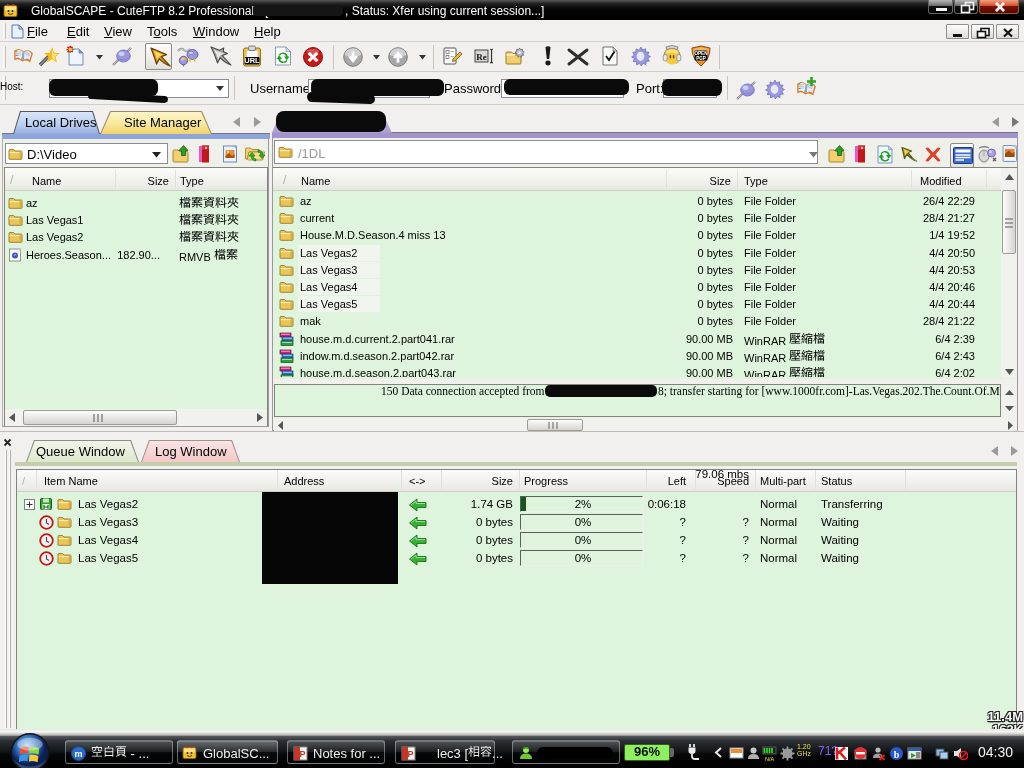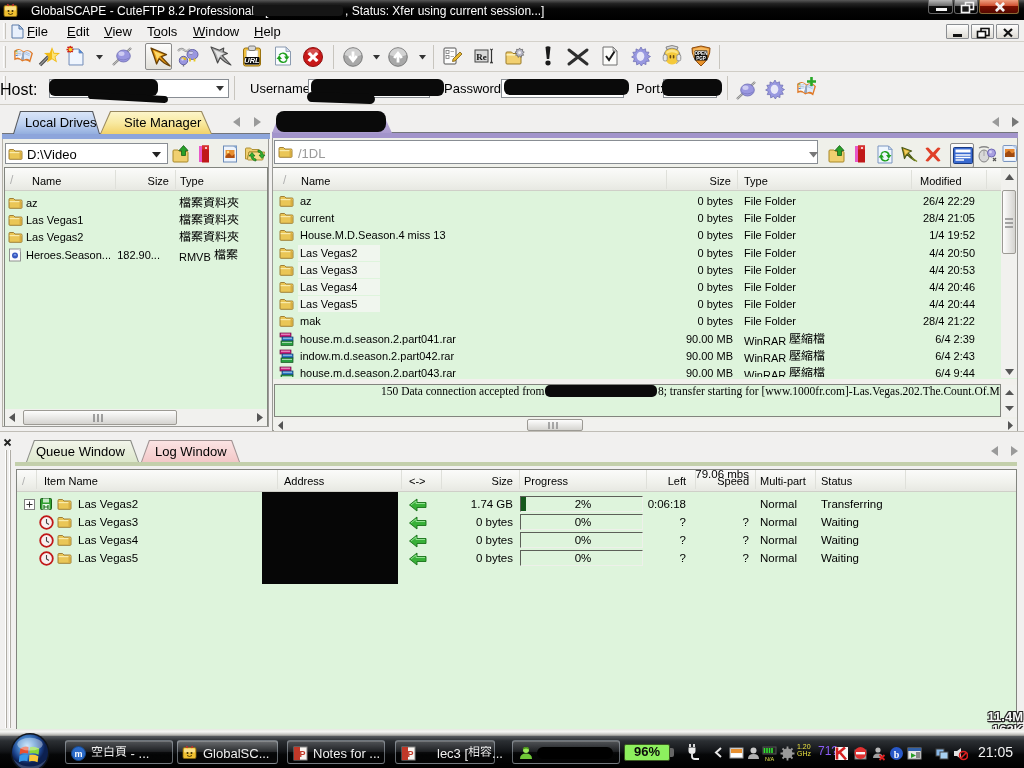--- a/index.html
+++ b/index.html
@@ -121,21 +121,21 @@
 <path d="M13 13.5 L13 16.5 M17.5 13.5 L17.5 16.5" stroke="#e8c820" stroke-width="1.8"></path>
 <circle cx="6.5" cy="15.5" r="4.2" fill="#9a97e0" stroke="#5a58a0" stroke-width="0.9"></circle>
 <path d="M4.5 14 Q6.5 12.5 9 14.5" stroke="#e8c020" stroke-width="2"></path>
       <circle cx="5.5" cy="14.5" r="1.2" fill="#cfcdf2"></circle>
 <path d="M6.5 19.7 L6.5 21.5" stroke="#777" stroke-width="1.4"></path>
     </svg></div>
 <div class="a" style="left:209px;top:45px;"><svg width="24" height="23" viewBox="0 0 24 23">
       <path d="M2 2 L10.5 5.2 L14.8 3 L14.2 6.6 L18.5 8.4 L13.3 10.6 L22 20 Q15 17 11.2 12.6 L8.6 18 Q6.3 10.5 2 2 Z" fill="#aaa" stroke="#4a4a4a" stroke-width="1.1" stroke-linejoin="round"></path>
 <path d="M4.8 4.8 L15.2 8.8 L11.5 10.3 Q9.6 13.4 9.3 14.2 Q7.8 9.2 4.8 4.8 Z" fill="#e6e6e6"></path>
     </svg></div>
-<div class="a" style="left:241px;top:45px;font-style:italic;"><svg width="22" height="22" viewBox="0 0 22 22">
+<div class="a" style="left:241px;top:45px;"><svg width="22" height="22" viewBox="0 0 22 22">
       <rect x="2.5" y="3" width="17" height="18" rx="2" fill="#f0c040" stroke="#9a7210" stroke-width="1"></rect>
 <rect x="5.5" y="5.5" width="11.5" height="14" fill="#fff" stroke="#c0c0c0" stroke-width="0.6"></rect>
 <rect x="7.5" y="1" width="7" height="4.5" rx="1.5" fill="#d8d8d8" stroke="#707070" stroke-width="0.9"></rect>
 <rect x="3.5" y="12" width="15" height="7.5" rx="1" fill="#0a0a0a"></rect>
 <text x="11" y="18.2" font-size="7.5" font-family="Liberation Sans" fill="#fff" text-anchor="middle" font-weight="bold">URL</text>
     </svg></div>
 <div class="a" style="left:273px;top:45px;"><svg width="20" height="22" viewBox="0 0 20 22">
       <path d="M2.5 2 L13 2 L17.5 6.5 L17.5 20 L2.5 20 Z" fill="#fafcff" stroke="#8a9ab0" stroke-width="1"></path>
 <path d="M13 2 L13 6.5 L17.5 6.5 Z" fill="#d0dcec" stroke="#8a9ab0" stroke-width="0.8"></path>
 <path d="M5.5 10 A5 5 0 0 1 14.8 11.5 L16.5 11.5 L13.7 15.2 L11 11.5 L12.9 11.5 A3.2 3.2 0 0 0 7 10.4 Z" fill="#1fa01f"></path>
@@ -217,21 +217,21 @@
     <path d="M1 1 L8 1 L4.5 5.5 Z" fill="#333"></path>
   </svg>
 <svg class="a" style="left:418px;top:54px" width="9" height="6">
     <path d="M1 1 L8 1 L4.5 5.5 Z" fill="#333"></path>
   </svg>
 <div class="vline" style="left:333px;top:45px;height:24px;background:#c8c5be"></div>
 <div class="vline" style="left:433px;top:45px;height:24px;background:#c8c5be"></div>
 <div class="vline" style="left:719px;top:45px;height:24px;background:#c8c5be"></div>
 <div class="a" style="left:0;top:72px;width:1024px;height:33px;background:#f1f0ef;border-bottom:1px solid #d0cdc6"></div>
 <div class="grip" style="left:3px;top:76px;height:24px"></div>
-<div class="tx" style="left:0;top:81px;font-size:16px">Host:</div>
+<div class="tx" style="left:0;top:81px;font-size:10px">Host:</div>
 <div class="fld" style="left:49px;top:79px;width:180px;height:19px;"></div>
 <svg class="a" style="left:215px;top:85px" width="10" height="7">
     <path d="M1 1 L9 1 L5 6 Z" fill="#333"></path>
   </svg>
 <div class="vline" style="left:234px;top:76px;height:24px;background:#c8c5be"></div>
 <div class="tx" style="left:250px;top:81px;font-size:13px">Username:</div>
 <div class="fld" style="left:308px;top:79px;width:122px;height:19px;"></div>
 <div class="tx" style="left:444px;top:81px;font-size:13px">Password:</div>
 <div class="fld" style="left:501px;top:79px;width:123px;height:19px;"></div>
 <div class="tx" style="left:636px;top:81px;font-size:13px">Port:</div>
@@ -473,21 +473,21 @@
 <div class="tx f11" style="left:470px;top:4px">File Folder</div>
 <div class="tx r f11" style="left:586px;top:4px;width:115px">26/4 22:29</div>
 <div class="a" style="left:5px;top:20px"><svg width="15" height="13" viewBox="0 0 15 13">
         <path d="M1 3.5 Q1 2.5 2 2.5 L5.5 2.5 L7 4 L13.2 4 Q14 4 14 5 L14 11.5 Q14 12.3 13.2 12.3 L1.8 12.3 Q1 12.3 1 11.5 Z" fill="#eac656" stroke="#97752a" stroke-width="0.9"></path>
 <path d="M1.6 5 L13.4 5 L13.4 6.2 L1.6 6.2 Z" fill="#f9edb0" opacity="0.95"></path>
 <path d="M11.5 4 L13.3 4 L13.3 12 L11.5 12 Z" fill="#d8ae42"></path>
       </svg></div>
 <div class="tx f11" style="left:26px;top:21px">current</div>
 <div class="tx r f11" style="left:379px;top:21px;width:80px">0 bytes</div>
 <div class="tx f11" style="left:470px;top:21px">File Folder</div>
-<div class="tx r f11" style="left:586px;top:21px;width:115px">28/4 21:05</div>
+<div class="tx r f11" style="left:586px;top:21px;width:115px">28/4 21:27</div>
 <div class="a" style="left:5px;top:37px"><svg width="15" height="13" viewBox="0 0 15 13">
         <path d="M1 3.5 Q1 2.5 2 2.5 L5.5 2.5 L7 4 L13.2 4 Q14 4 14 5 L14 11.5 Q14 12.3 13.2 12.3 L1.8 12.3 Q1 12.3 1 11.5 Z" fill="#eac656" stroke="#97752a" stroke-width="0.9"></path>
 <path d="M1.6 5 L13.4 5 L13.4 6.2 L1.6 6.2 Z" fill="#f9edb0" opacity="0.95"></path>
 <path d="M11.5 4 L13.3 4 L13.3 12 L11.5 12 Z" fill="#d8ae42"></path>
       </svg></div>
 <div class="tx f11" style="left:26px;top:38px">House.M.D.Season.4 miss 13</div>
 <div class="tx r f11" style="left:379px;top:38px;width:80px">0 bytes</div>
 <div class="tx f11" style="left:470px;top:38px">File Folder</div>
 <div class="tx r f11" style="left:586px;top:38px;width:115px">1/4 19:52</div>
 <div class="a" style="left:5px;top:55px"><svg width="15" height="13" viewBox="0 0 15 13">
@@ -538,21 +538,21 @@
 <div class="tx f11" style="left:26px;top:124px">mak</div>
 <div class="tx r f11" style="left:379px;top:124px;width:80px">0 bytes</div>
 <div class="tx f11" style="left:470px;top:124px">File Folder</div>
 <div class="tx r f11" style="left:586px;top:124px;width:115px">28/4 21:22</div>
 <div class="a" style="left:5px;top:141px"><svg width="16" height="15" viewBox="0 0 16 15">
         <rect x="1" y="1" width="11" height="4" fill="#cc2080" stroke="#6a1040" stroke-width="0.7"></rect>
 <rect x="3" y="5" width="11" height="4" fill="#2878c8" stroke="#143c68" stroke-width="0.7"></rect>
 <rect x="2" y="9" width="12" height="4.5" fill="#28a040" stroke="#145020" stroke-width="0.7"></rect>
 <path d="M2 2.2 L11 2.2 M4 6.2 L13 6.2 M3 10.4 L13 10.4" stroke="#fff" stroke-width="0.8" opacity="0.8"></path>
       </svg></div>
-<div class="tx f11" style="left:26px;top:142px">house.m.d.season.2.part041.rar</div>
+<div class="tx f11" style="left:26px;top:142px">house.m.d.current.2.part041.rar</div>
 <div class="tx r f11" style="left:379px;top:142px;width:80px">90.00 MB</div>
 <div class="tx f11" style="left:470px;top:142px">WinRAR <svg class="cjk" width="36" height="14" fill="#000">
         <path transform="matrix(0.012 0 0 -0.012 0 9.8)" d="M284 594H472V558H284ZM284 664H472V630H284ZM229 702V520H530V702ZM789 676C821 646 858 603 875 574L921 604C904 632 866 674 834 703ZM285 390C338 379 407 361 445 348L461 386C423 397 354 413 301 423ZM105 795V443C105 302 99 111 30 -23C47 -30 77 -47 90 -59C162 82 173 294 173 443V738H936V795ZM211 484V370C211 326 209 274 177 232C191 225 217 207 228 196C250 224 260 258 265 293L279 261L484 311V261C484 251 481 248 470 247C460 247 423 246 381 248C389 236 396 218 400 205C457 205 494 205 517 212C533 219 540 226 542 242C557 231 573 214 582 203C680 266 725 343 746 420C778 323 830 243 908 200C917 217 937 241 952 254C862 296 807 388 779 501H929V562H761V710H703V564V562H565V501H700C691 416 657 324 544 250V261V484ZM523 197V144H234V86H523V5H165V-52H944V5H596V86H879V144H596V197ZM484 440V354C404 335 325 318 267 306C269 328 270 349 270 369V440Z"></path>
         <path transform="matrix(0.012 0 0 -0.012 12 9.8)" d="M182 189C194 121 205 33 207 -26L262 -12C259 46 248 133 236 201ZM78 197C69 116 55 26 32 -35C47 -40 74 -50 87 -57C107 6 125 100 136 186ZM290 210C311 148 336 67 346 14L398 33C387 85 362 164 339 226ZM503 612C481 510 438 383 376 293C366 339 341 410 315 465L264 447C277 416 291 379 302 345L144 322C223 418 300 538 363 656L306 692C284 644 258 596 232 552L128 543C182 619 235 717 277 812L215 839C176 730 109 615 87 586C67 555 51 535 35 531C42 513 53 480 56 466C69 472 90 477 194 490C159 434 127 391 112 373C83 336 61 310 41 305C49 287 59 254 62 240C80 250 110 257 317 291L323 264L370 283L358 267C371 255 389 231 398 217C416 239 432 263 448 289V-79H511V417C536 477 555 539 570 596ZM590 404V-79H655V-32H861V-74H928V404H766L794 505H947V567H569V505H718C713 472 705 435 698 404ZM601 818C616 796 630 768 641 743H388V578H457V680H873V592H943V743H717C705 774 683 814 660 845ZM655 160H861V29H655ZM655 221V342H861V221Z"></path>
         <path transform="matrix(0.012 0 0 -0.012 24 9.8)" d="M528 494H792V401H528ZM462 548V346H862V548ZM186 840V623H52V553H179C151 417 91 259 31 175C43 158 61 129 69 110C113 174 154 277 186 384V-79H254V391C283 341 317 279 330 247L371 302C354 329 280 442 254 476V553H356V623H254V840ZM620 98V17H464V98ZM686 98H847V17H686ZM620 153H464V233H620ZM686 153V233H847V153ZM395 291V-80H464V-41H847V-78H920V291ZM829 830C813 791 785 734 762 697L814 678H689V840H617V678H481L542 700C531 735 503 788 476 826L415 805C441 767 465 714 475 678H369V515H437V617H877V515H947V678H820C844 711 872 761 898 806Z"></path>
       </svg></div>
 <div class="tx r f11" style="left:586px;top:142px;width:115px">6/4 2:39</div>
 <div class="a" style="left:5px;top:158px"><svg width="16" height="15" viewBox="0 0 16 15">
         <rect x="1" y="1" width="11" height="4" fill="#cc2080" stroke="#6a1040" stroke-width="0.7"></rect>
 <rect x="3" y="5" width="11" height="4" fill="#2878c8" stroke="#143c68" stroke-width="0.7"></rect>
@@ -573,21 +573,21 @@
 <rect x="2" y="9" width="12" height="4.5" fill="#28a040" stroke="#145020" stroke-width="0.7"></rect>
 <path d="M2 2.2 L11 2.2 M4 6.2 L13 6.2 M3 10.4 L13 10.4" stroke="#fff" stroke-width="0.8" opacity="0.8"></path>
       </svg></div>
 <div class="tx f11" style="left:26px;top:176px">house.m.d.season.2.part043.rar</div>
 <div class="tx r f11" style="left:379px;top:176px;width:80px">90.00 MB</div>
 <div class="tx f11" style="left:470px;top:176px">WinRAR <svg class="cjk" width="36" height="14" fill="#000">
         <path transform="matrix(0.012 0 0 -0.012 0 9.8)" d="M284 594H472V558H284ZM284 664H472V630H284ZM229 702V520H530V702ZM789 676C821 646 858 603 875 574L921 604C904 632 866 674 834 703ZM285 390C338 379 407 361 445 348L461 386C423 397 354 413 301 423ZM105 795V443C105 302 99 111 30 -23C47 -30 77 -47 90 -59C162 82 173 294 173 443V738H936V795ZM211 484V370C211 326 209 274 177 232C191 225 217 207 228 196C250 224 260 258 265 293L279 261L484 311V261C484 251 481 248 470 247C460 247 423 246 381 248C389 236 396 218 400 205C457 205 494 205 517 212C533 219 540 226 542 242C557 231 573 214 582 203C680 266 725 343 746 420C778 323 830 243 908 200C917 217 937 241 952 254C862 296 807 388 779 501H929V562H761V710H703V564V562H565V501H700C691 416 657 324 544 250V261V484ZM523 197V144H234V86H523V5H165V-52H944V5H596V86H879V144H596V197ZM484 440V354C404 335 325 318 267 306C269 328 270 349 270 369V440Z"></path>
         <path transform="matrix(0.012 0 0 -0.012 12 9.8)" d="M182 189C194 121 205 33 207 -26L262 -12C259 46 248 133 236 201ZM78 197C69 116 55 26 32 -35C47 -40 74 -50 87 -57C107 6 125 100 136 186ZM290 210C311 148 336 67 346 14L398 33C387 85 362 164 339 226ZM503 612C481 510 438 383 376 293C366 339 341 410 315 465L264 447C277 416 291 379 302 345L144 322C223 418 300 538 363 656L306 692C284 644 258 596 232 552L128 543C182 619 235 717 277 812L215 839C176 730 109 615 87 586C67 555 51 535 35 531C42 513 53 480 56 466C69 472 90 477 194 490C159 434 127 391 112 373C83 336 61 310 41 305C49 287 59 254 62 240C80 250 110 257 317 291L323 264L370 283L358 267C371 255 389 231 398 217C416 239 432 263 448 289V-79H511V417C536 477 555 539 570 596ZM590 404V-79H655V-32H861V-74H928V404H766L794 505H947V567H569V505H718C713 472 705 435 698 404ZM601 818C616 796 630 768 641 743H388V578H457V680H873V592H943V743H717C705 774 683 814 660 845ZM655 160H861V29H655ZM655 221V342H861V221Z"></path>
         <path transform="matrix(0.012 0 0 -0.012 24 9.8)" d="M528 494H792V401H528ZM462 548V346H862V548ZM186 840V623H52V553H179C151 417 91 259 31 175C43 158 61 129 69 110C113 174 154 277 186 384V-79H254V391C283 341 317 279 330 247L371 302C354 329 280 442 254 476V553H356V623H254V840ZM620 98V17H464V98ZM686 98H847V17H686ZM620 153H464V233H620ZM686 153V233H847V153ZM395 291V-80H464V-41H847V-78H920V291ZM829 830C813 791 785 734 762 697L814 678H689V840H617V678H481L542 700C531 735 503 788 476 826L415 805C441 767 465 714 475 678H369V515H437V617H877V515H947V678H820C844 711 872 761 898 806Z"></path>
       </svg></div>
-<div class="tx r f11" style="left:586px;top:176px;width:115px">6/4 9:44</div>
+<div class="tx r f11" style="left:586px;top:176px;width:115px">6/4 2:02</div>
 </div>
 <div class="a" style="left:1001px;top:168px;width:16px;height:210px;background:#f1f1ee"></div>
 <svg class="a" style="left:1005px;top:173px" width="9" height="8">
     <path d="M0 7 L9 7 L4.5 1 Z" fill="#555"></path>
   </svg>
 <svg class="a" style="left:1005px;top:368px" width="9" height="8">
     <path d="M0 1 L9 1 L4.5 7 Z" fill="#555"></path>
   </svg>
 <div class="a" style="left:1002px;top:190px;width:14px;height:64px;background:linear-gradient(90deg,#fdfdfd,#d5d4d0);border:1px solid #9c9a94;border-radius:2px"></div>
 <svg class="a" style="left:1005px;top:218px" width="8" height="12">
@@ -878,12 +878,12 @@
   </svg>
 <svg class="a" style="left:935px;top:746px" width="15" height="15">
     <rect x="1" y="3" width="8" height="7" fill="#88b8e8" stroke="#444"></rect>
     <rect x="5" y="6" width="8" height="7" fill="#a8d0f0" stroke="#444"></rect>
   </svg>
 <svg class="a" style="left:953px;top:746px" width="15" height="15">
     <path d="M1 5 L4 5 L8 2 L8 13 L4 10 L1 10 Z" fill="#e0e0e0"></path>
     <circle cx="10.5" cy="9.5" r="4" fill="none" stroke="#e02020" stroke-width="1.6"></circle>
     <path d="M7.8 12.2 L13.2 6.8" stroke="#e02020" stroke-width="1.6"></path>
   </svg>
-<div class="tx" style="left:978px;top:744px;color:#f2f2f2;font-size:14px">21:05</div>
+<div class="tx" style="left:978px;top:744px;color:#f2f2f2;font-size:14px">04:30</div>
 </body></html>

